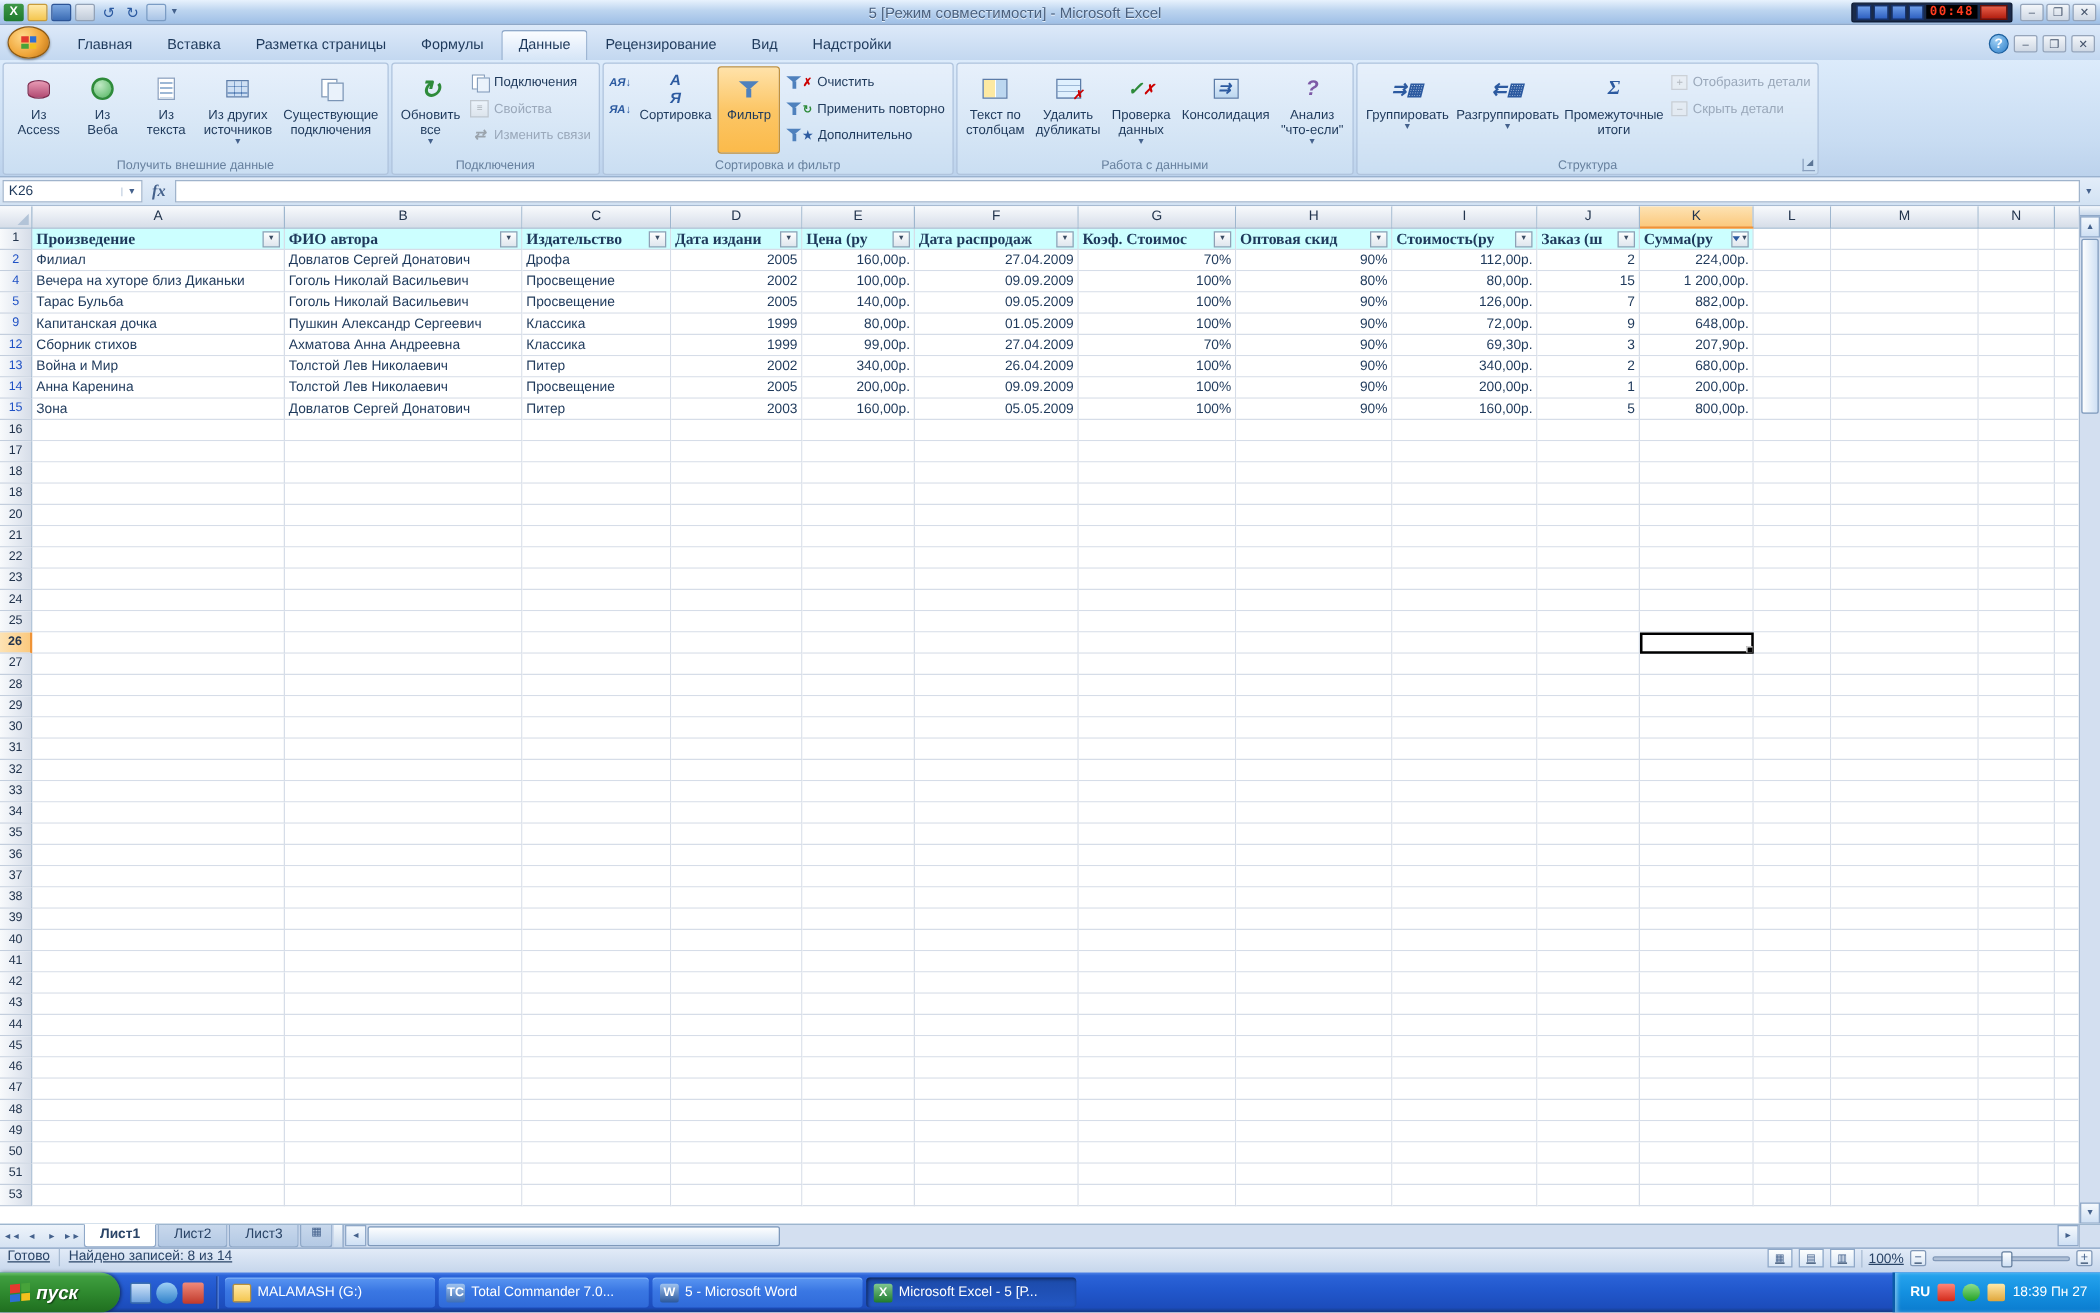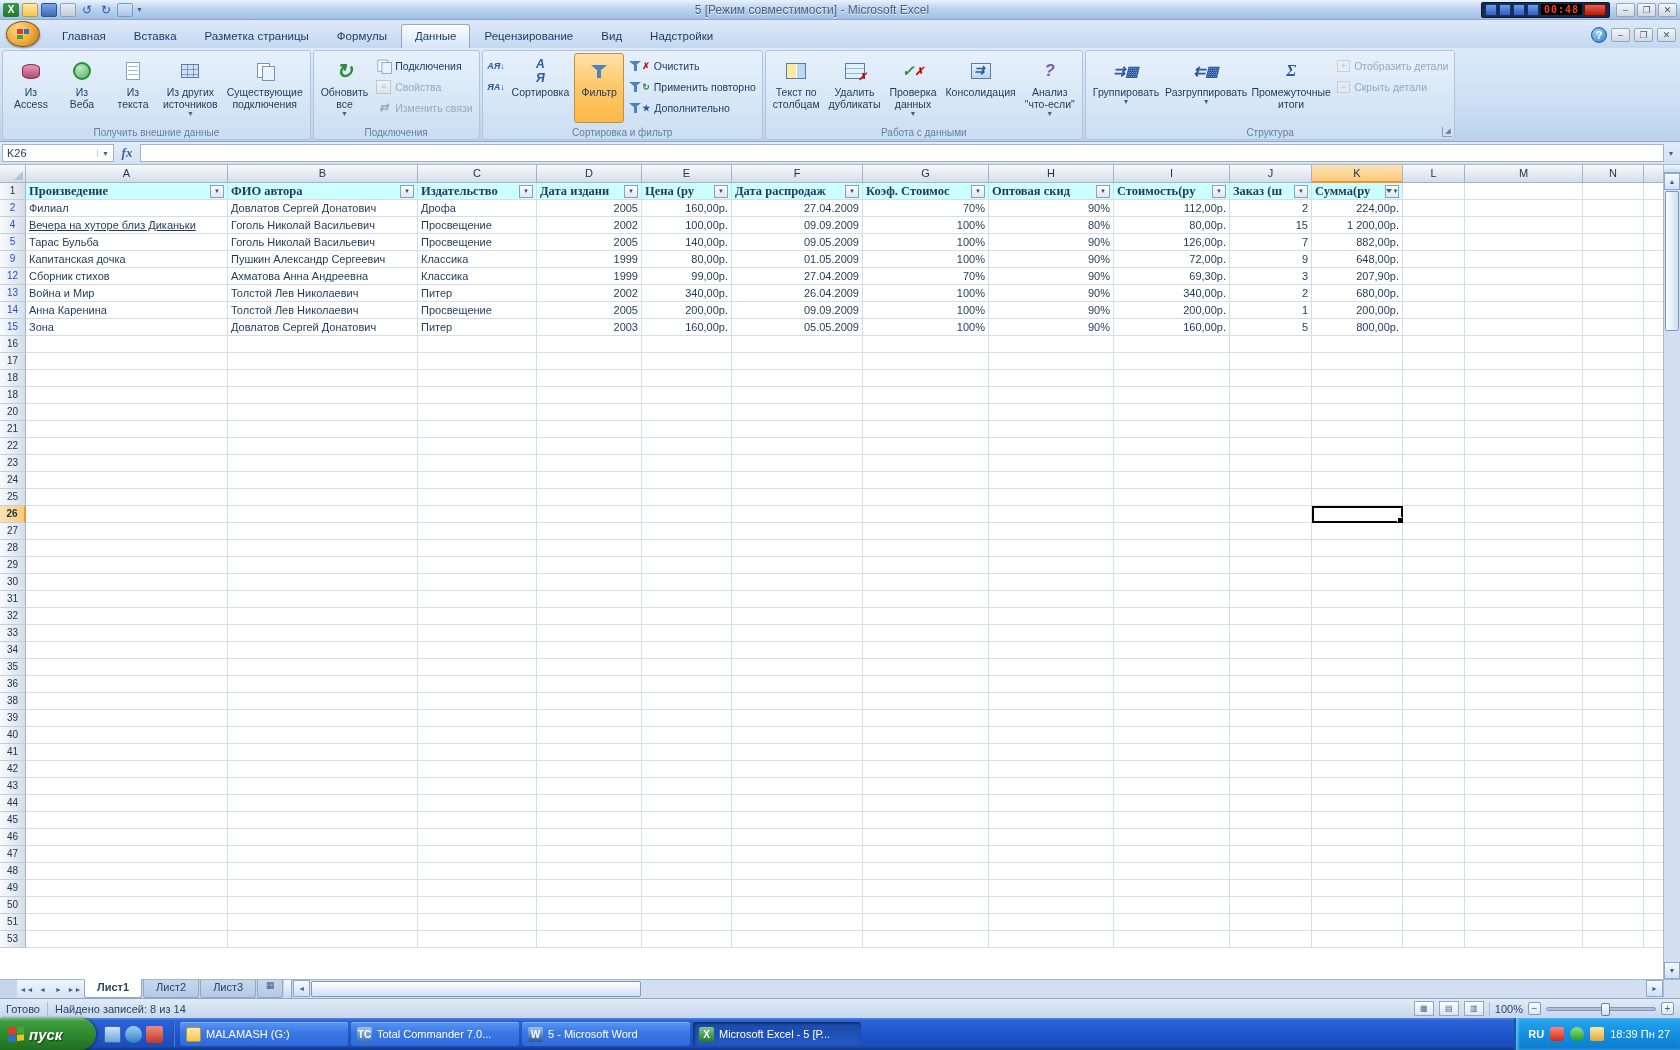--- a/index.html
+++ b/index.html
@@ -122,34 +122,34 @@
   .cell.selcell::after { content:""; position:absolute; right:-1px; bottom:-1px; width:4px; height:4px; background:#000; border:1px solid #fff; }
 
   
   .vscroll { width:17px; flex:none; background:#d3dff0; border-left:1px solid #a8bbd2; display:flex; flex-direction:column; }
   .vs-split { height:8px; background:linear-gradient(#f4f8fc,#c9d9ec); border-bottom:1px solid #8fa8c8; }
   .sbtn { height:17px; background:linear-gradient(#f5f9fd,#cfe0f4); border:1px solid #8fa8c8; font-size:7px; color:#44618c; display:flex; align-items:center; justify-content:center; }
   .vthumb { height:140px; margin:1px; background:linear-gradient(90deg,#fdfefe,#cfe0f4); border:1px solid #7e99bb; border-radius:2px; }
   .vtrack { flex:1; }
 
   
-  .bottombar { height:19px; flex:none; display:flex; background:#c6d5ea; border-top:1px solid #9eb6ce; align-items:stretch;padding-left:17px; }
+  .bottombar { height:19px; flex:none; display:flex; background:#c6d5ea; border-top:1px solid #9eb6ce; align-items:stretch; }
   .tabnav { display:flex; align-items:center; padding:0 2px; gap:1px; background:linear-gradient(#eef4fb,#d5e2f2); }
   .tnbtn { width:15px; height:15px; font-size:7px; color:#44618c; display:flex; align-items:center; justify-content:center; }
   .sheettab { padding:1px 12px 2px; font-size:11px; border:1px solid #8fa8c8; border-top:none; border-radius:0 0 3px 3px; background:linear-gradient(#c8d8ec,#b4c9e4); color:#2a4songs; color:#2a4467; margin-right:1px; }
   .sheettab.active { background:#fff; font-weight:bold; border-top:1px solid #fff; margin-top:-1px; }
   .newtab { width:26px; background:linear-gradient(#c8d8ec,#b4c9e4); border:1px solid #8fa8c8; border-top:none; border-radius:0 0 3px 3px; font-size:9px; text-align:center; color:#44618c; }
   .tabsplit { width:8px; background:linear-gradient(#f4f8fc,#c9d9ec); border-right:1px solid #8fa8c8; margin:0 1px; }
   .hscroll { flex:1; display:flex; align-items:stretch; background:#d3dff0; }
   .hthumb { width:330px; margin:1px; background:linear-gradient(#fdfefe,#cfe0f4); border:1px solid #7e99bb; border-radius:2px; }
   .htrack { flex:1; }
   .hsbtn { width:17px; }
   .corner17 { width:17px; background:#d3dff0; border-left:1px solid #a8bbd2; }
 
-  .statusbar { height:20px; flex:none; background:linear-gradient(#e2ebf7,#c6d6ec); border-top:1px solid #8fa8c8; display:flex; align-items:center; padding:0 6px; gap:7px; font-size:11px; color:#2a4467; }
+  .statusbar { height:20px; flex:none; background:linear-gradient(#e2ebf7,#c6d6ec); border-top:1px solid #8fa8c8; display:flex; align-items:flex-start; padding:0 6px; gap:7px; font-size:11px; color:#2a4467;text-decoration:underline; }
   .sb-sep { width:1px; height:14px; background:#a8bbd2; }
   .sb-right { margin-left:auto; display:flex; align-items:center; gap:5px; }
   .viewbtn { width:20px; height:15px; border:1px solid #8fa8c8; background:linear-gradient(#fdfefe,#d9e6f5); font-size:8px; text-align:center; line-height:13px; color:#44618c; }
   .zoomslider { width:110px; height:4px; background:#aebfd6; border:1px solid #8299b8; border-radius:2px; position:relative; }
   .zoomslider .zthumb { position:absolute; left:50%; top:-5px; width:9px; height:13px; background:linear-gradient(#fdfefe,#cfe0f4); border:1px solid #66809f; border-radius:2px; }
   .zbtn { width:13px; height:13px; border:1px solid #8299b8; border-radius:2px; background:linear-gradient(#fdfefe,#d9e6f5); text-align:center; line-height:11px; font-size:10px; color:#44618c; }
 
   
   .taskbar { height:32px; flex:none; display:flex; align-items:stretch; background:linear-gradient(#4f83e8 0%,#2b63d8 8%,#2258cd 42%,#1c4cbb 88%,#15397f 100%); }
   .startbtn { width:96px; flex:none; display:flex; align-items:center; gap:5px; padding:0 14px 0 8px; background:linear-gradient(#6cc26c 0%,#3f9e3f 10%,#2f8a2f 50%,#1f6e1f 100%); border-radius:0 16px 16px 0; box-shadow:1px 0 3px rgba(0,0,0,.5); color:#fff; font-weight:bold; font-style:italic; font-size:15px; text-shadow:1px 1px 1px rgba(0,0,0,.5); }
@@ -595,21 +595,21 @@
             <div class="cell num" style="width: 116px;">112,00р.</div>
             <div class="cell num" style="width: 82px;">2</div>
             <div class="cell num" style="width: 91px;">224,00р.</div>
             <div class="cell num" style="width: 62px;"></div>
             <div class="cell num" style="width: 118px;"></div>
             <div class="cell num" style="width: 61px;"></div>
             <div class="cell filler"></div>
           </div>
           <div class="grow">
             <div class="rowhdr flt">4</div>
-            <div class="cell" style="width: 202px; text-decoration: underline;">Вечера на хуторе близ Диканьки</div>
+            <div class="cell" style="width: 202px;">Вечера на хуторе близ Диканьки</div>
             <div class="cell" style="width: 190px;">Гоголь Николай Васильевич</div>
             <div class="cell" style="width: 119px;">Просвещение</div>
             <div class="cell num" style="width: 105px;">2002</div>
             <div class="cell num" style="width: 90px;">100,00р.</div>
             <div class="cell num" style="width: 131px;">09.09.2009</div>
             <div class="cell num" style="width: 126px;">100%</div>
             <div class="cell num" style="width: 125px;">80%</div>
             <div class="cell num" style="width: 116px;">80,00р.</div>
             <div class="cell num" style="width: 82px;">15</div>
             <div class="cell num" style="width: 91px;">1 200,00р.</div>
@@ -1081,20 +1081,38 @@
             <div class="cell" style="width: 116px;"></div>
             <div class="cell" style="width: 82px;"></div>
             <div class="cell" style="width: 91px;"></div>
             <div class="cell" style="width: 62px;"></div>
             <div class="cell" style="width: 118px;"></div>
             <div class="cell" style="width: 61px;"></div>
             <div class="cell filler"></div>
           </div>
           <div class="grow">
             <div class="rowhdr">36</div>
+            <div class="cell" style="width: 202px;"></div>
+            <div class="cell" style="width: 190px;"></div>
+            <div class="cell" style="width: 119px;"></div>
+            <div class="cell" style="width: 105px;"></div>
+            <div class="cell" style="width: 90px;"></div>
+            <div class="cell" style="width: 131px;"></div>
+            <div class="cell" style="width: 126px;"></div>
+            <div class="cell" style="width: 125px;"></div>
+            <div class="cell" style="width: 116px;"></div>
+            <div class="cell" style="width: 82px;"></div>
+            <div class="cell" style="width: 91px;"></div>
+            <div class="cell" style="width: 62px;"></div>
+            <div class="cell" style="width: 118px;"></div>
+            <div class="cell" style="width: 61px;"></div>
+            <div class="cell filler"></div>
+          </div>
+          <div class="grow">
+            <div class="rowhdr">37</div>
             <div class="cell" style="width: 202px;"></div>
             <div class="cell" style="width: 190px;"></div>
             <div class="cell" style="width: 119px;"></div>
             <div class="cell" style="width: 105px;"></div>
             <div class="cell" style="width: 90px;"></div>
             <div class="cell" style="width: 131px;"></div>
             <div class="cell" style="width: 126px;"></div>
             <div class="cell" style="width: 125px;"></div>
             <div class="cell" style="width: 116px;"></div>
             <div class="cell" style="width: 82px;"></div>

